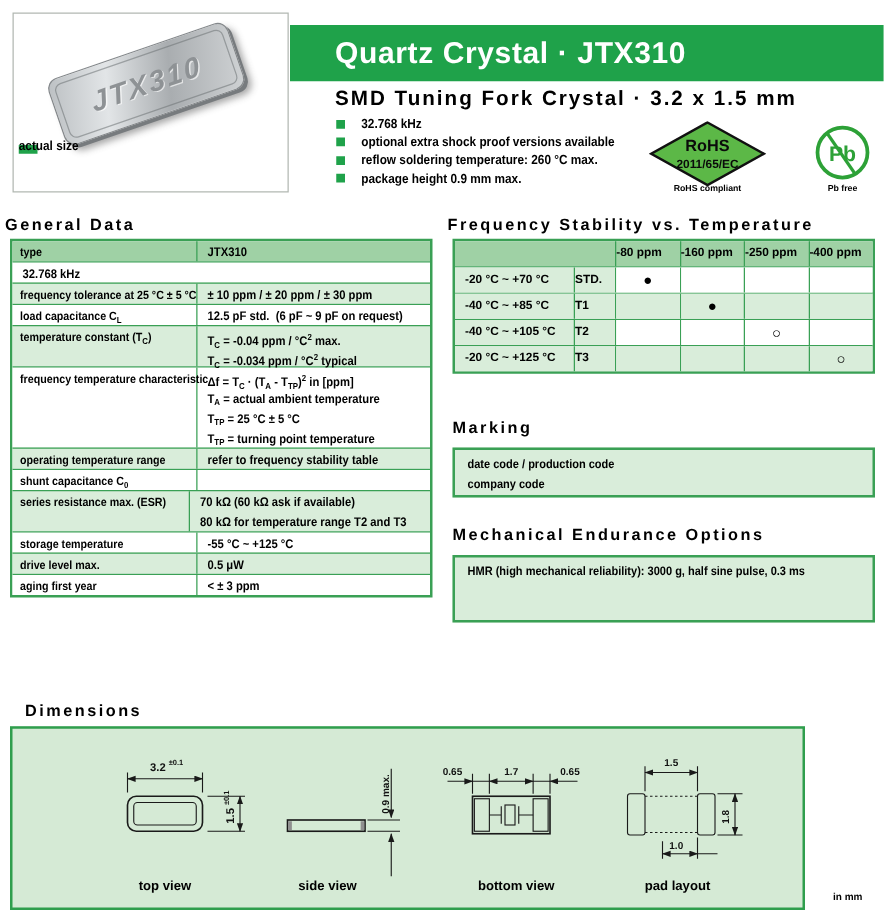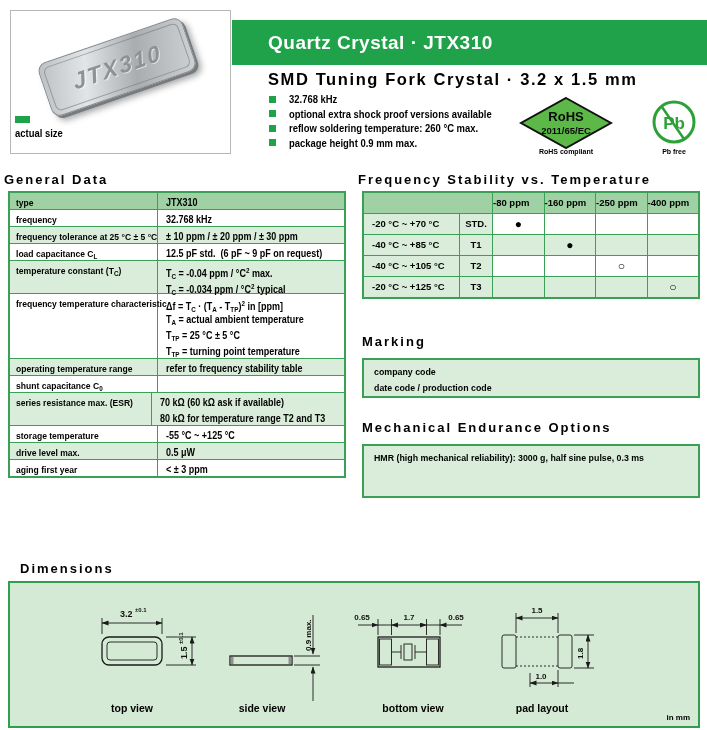--- a/index.html
+++ b/index.html
@@ -17,25 +17,25 @@
   .photo{position:absolute;left:10px;top:10px;width:221px;height:144px;border:1px solid #b2b8b2;background:#fff;overflow:hidden}
   .crystal{position:absolute;left:30px;top:28px;width:152px;height:56px;transform:rotate(-19deg);
     border-radius:9px;border:1px solid #84888b;
     background:linear-gradient(105deg,#bcc0c3 0%,#e2e5e7 30%,#a9adb0 62%,#cfd2d4 100%);
     box-shadow:2px 3px 0 #777b7e,4px 6px 6px rgba(60,60,60,.45);
     display:flex;align-items:center;justify-content:center}
   .crystal::after{content:"";position:absolute;inset:4px;border:1px solid rgba(110,114,117,.55);border-radius:6px}
   .engrave{font-size:23px;font-weight:700;font-style:italic;color:#8e9295;letter-spacing:2px;
     text-shadow:1px 1px 0 rgba(255,255,255,.65);transform:skewX(-6deg)}
   .swatch{position:absolute;left:4px;top:105px;width:15px;height:7px;background:var(--g)}
-  .actual{position:absolute;left:4px;top:116px;font-size:10.5px;font-weight:700}
+  .actual{position:absolute;left:4px;top:100px;font-size:10.5px;font-weight:700}
 
   
   .hbar{position:absolute;left:232px;top:20px;width:475px;height:45px;background:var(--g);display:flex;align-items:center}
-  .htitle{color:#fff;font-size:19px;font-weight:700;padding-left:36px;letter-spacing:.5px;white-space:nowrap}
+  .htitle{color:#fff;font-size:24px;font-weight:700;padding-left:36px;letter-spacing:.5px;white-space:nowrap}
   .subtitle{position:absolute;left:268px;top:70px;font-size:16.5px;font-weight:700;letter-spacing:1.6px;white-space:nowrap}
   .bullets{position:absolute;left:269px;top:92px}
   .bullet{display:flex;align-items:center;height:14.5px}
   .bsq{width:7px;height:7px;background:var(--g);margin-right:13px;flex:none}
   .btxt{font-size:10.5px;font-weight:700;white-space:nowrap}
   .badge-cap{position:absolute;font-size:7px;font-weight:700;text-align:center}
 
   
   .gd-table{position:absolute;left:8px;top:191px;width:338px;border:2px solid var(--bd);background:#fff}
   .gd-row{display:flex}
@@ -46,34 +46,34 @@
   .bg-h{background:var(--hdr)} .bg-g{background:var(--lt)} .bg-w{background:#fff}
 
   
   .fs-table{position:absolute;left:362px;top:191px;width:338px;border:2px solid var(--bd)}
   .fs-row{display:flex}
   .fs-row + .fs-row{border-top:1px solid var(--bd)}
   .fc{height:20px;line-height:20px;font-size:9.5px;font-weight:700;border-right:1px solid var(--bd)}
   .fc.last{border-right:none}
   .c-blank{width:129px}
   .c-range{width:96px;padding-left:8px;white-space:nowrap}
-  .c-code{width:33px;text-align:center}
+  .c-code{width:33px;}
   .c-mark{flex:1;text-align:center;font-size:12px}
   .c-head{flex:1;text-align:left}
   .fs-legend{height:20px;line-height:20px;background:var(--hdr);padding-left:10px;font-size:9.5px;font-weight:700}
   .fs-legend .mk{font-size:12px;margin-right:6px}
   .fs-legend .gap{margin-left:26px}
 
   
   .note-box{position:absolute;left:362px;width:338px;border:2px solid var(--bd);background:var(--lt);
     font-size:9.8px;font-weight:700;padding:4px 10px}
   .note-box .nl{line-height:16px;white-space:nowrap}
 
   
-  .dim-panel{position:absolute;left:8px;top:581px;width:692px;height:147px;background:var(--panel);border:2px solid #2f9e4d}
+  .dim-panel{position:absolute;left:8px;top:581px;width:636px;height:147px;background:var(--panel);border:2px solid #2f9e4d}
   .dim-panel svg{display:block}
   .dl{stroke:#1a1a1a;stroke-width:.9;fill:none}
   .db{stroke:#1a1a1a;stroke-width:1.3;fill:none}
   .dm{font-size:9px;font-weight:700;fill:#111}
   .ds{font-size:6px;font-weight:700;fill:#111}
   .dt{font-size:8px;font-weight:700;fill:#111}
   .cap{font-size:10.5px;font-weight:700;fill:#000;text-anchor:middle}
   .unit{font-size:8px;font-weight:700;fill:#000;text-anchor:end}
 </style>
 </head>
@@ -129,23 +129,20 @@
 <div class="gd-table">
   <div class="gd-row bg-h">
     <div class="gd-label">
         <div class="ln"><span class="cond">type</span></div>
       </div>
     <div class="gd-value">
         <div class="ln"><span class="cond">JTX310</span></div>
       </div>
   </div>
   <div class="gd-row bg-w">
-    <div class="gd-label">
-        <div class="ln"><span class="cond">frequency</span></div>
-      </div>
     <div class="gd-value">
         <div class="ln"><span class="cond">32.768 kHz</span></div>
       </div>
   </div>
   <div class="gd-row bg-g">
     <div class="gd-label">
         <div class="ln"><span class="cond">frequency tolerance at 25 °C ± 5 °C</span></div>
       </div>
     <div class="gd-value">
         <div class="ln"><span class="cond">± 10 ppm / ± 20 ppm / ± 30 ppm</span></div>
@@ -265,22 +262,22 @@
     <div class="fc c-code bg-g">T3</div>
     <div class="fc c-mark bg-g"></div>
     <div class="fc c-mark bg-g"></div>
     <div class="fc c-mark bg-g"></div>
     <div class="fc c-mark bg-g last">○</div>
   </div>
 </div>
 
 <div class="sec-h" style="left:362px;top:334px">Marking</div>
 <div class="note-box" style="top:358px;height:40px">
+  <div class="nl"><span class="cond">date code / production code</span></div>
   <div class="nl"><span class="cond">company code</span></div>
-  <div class="nl"><span class="cond">date code / production code</span></div>
 </div>
 
 <div class="sec-h" style="left:362px;top:420px">Mechanical Endurance Options</div>
 <div class="note-box" style="top:444px;height:54px">
   <div class="nl"><span class="cond">HMR (high mechanical reliability):  3000 g, half sine pulse, 0.3 ms</span></div>
 </div>
 
 <div class="sec-h" style="left:20px;top:561px">Dimensions</div>
 <div class="dim-panel">
   <svg width="688" height="143" viewBox="0 0 688 143">

